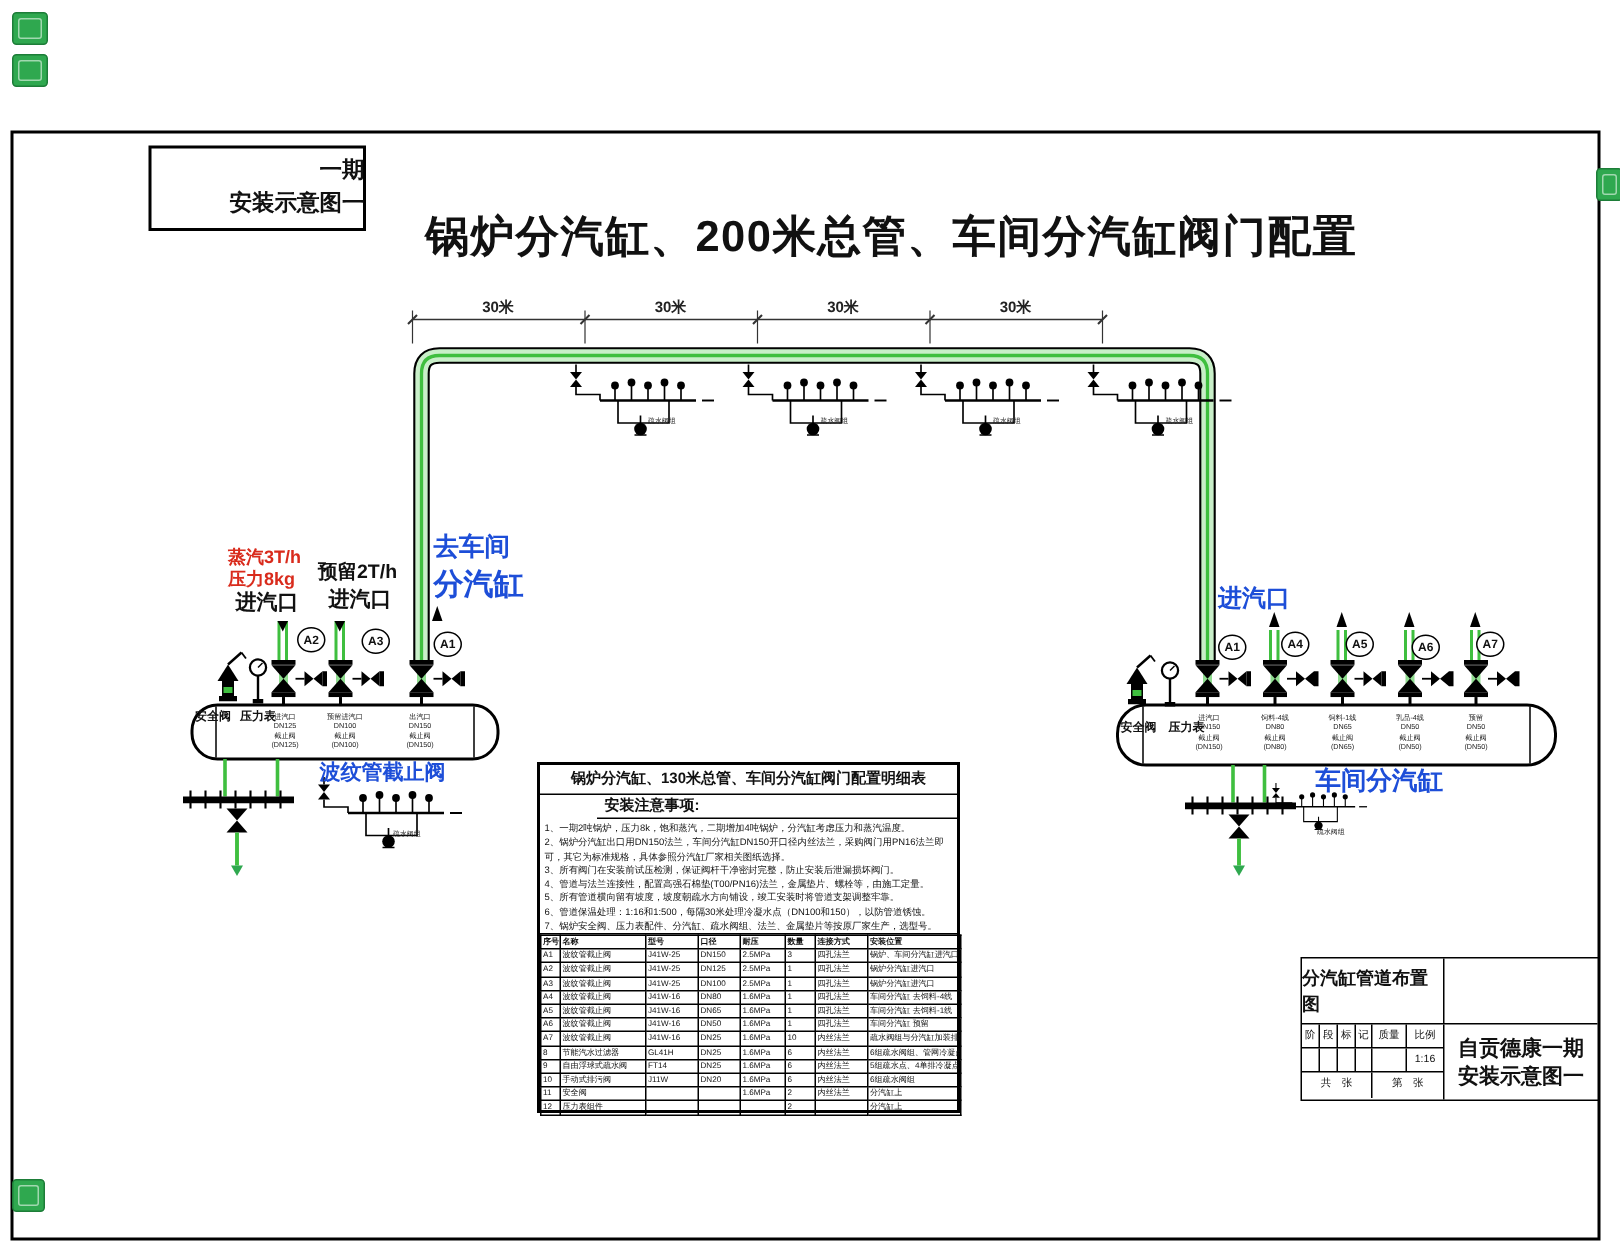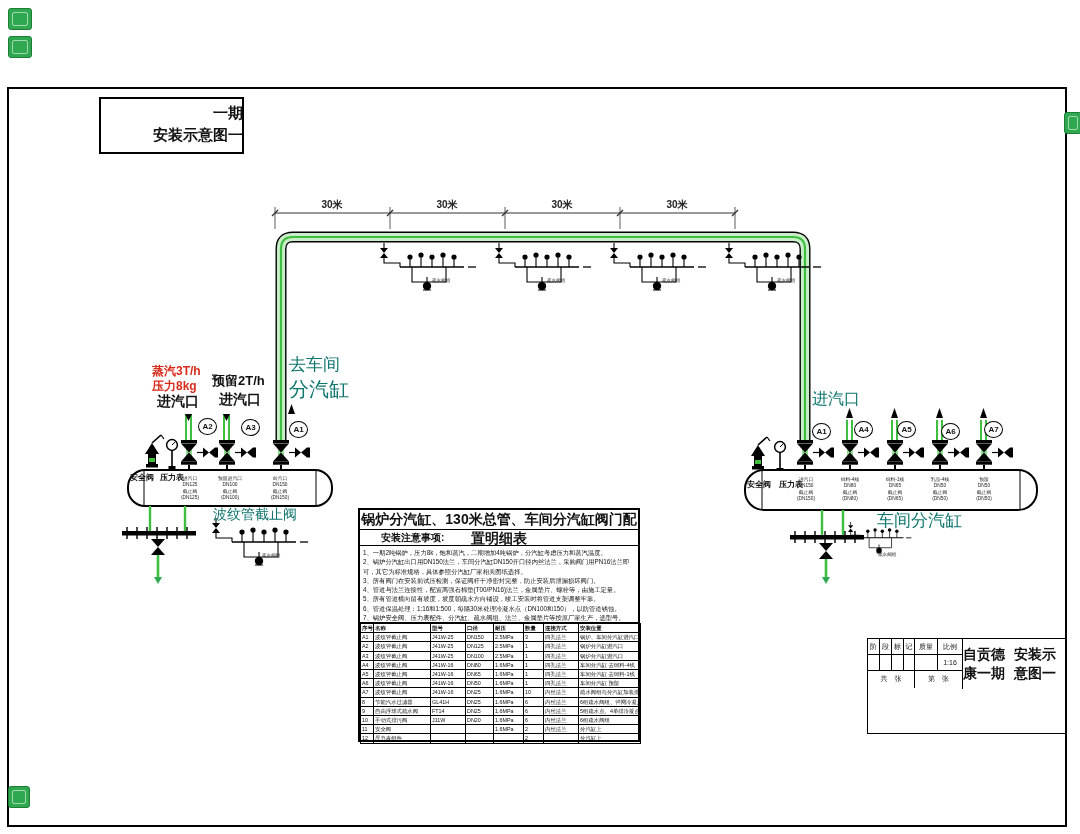--- a/index.html
+++ b/index.html
@@ -14,47 +14,47 @@
   .nozzle-stack{position:absolute;width:36px;font-size:4.8px;line-height:6.4px;text-align:center;
                 color:#222;letter-spacing:0;z-index:4;}
   .tinylabel{position:absolute;font-size:4.6px;color:#222;z-index:4;white-space:nowrap;}
   .dim-label{position:absolute;font-size:10px;color:#222;width:32px;text-align:center;z-index:4;font-weight:bold;}
   .stamp{position:absolute;background:#2fa84f;border:1px solid #1d7d38;border-radius:3px;z-index:9;}
   .stamp:after{content:"";position:absolute;left:3px;top:3px;right:3px;bottom:3px;
                border:1px solid rgba(255,255,255,.55);border-radius:2px;}
   
   #spec{position:absolute;left:358px;top:508px;width:282px;height:234px;border:2px solid #000;
         background:#fff;z-index:6;box-sizing:border-box;}
-  #spec .ttl{height:19px;border-bottom:1.6px solid #000;font-size:14px;font-weight:bold;
+  #spec .ttl{height:19px;border-bottom:1.6px solid #000;font-size:10px;font-weight:bold;
              line-height:19px;text-align:center;}
   #spec .noteshead{height:16px;border-bottom:1.6px solid #000;font-size:10px;font-weight:bold;
-                   line-height:16px;padding-left:21px;box-sizing:border-box;}
+                   line-height:16px;padding-left:5px;box-sizing:border-box;margin-left:38px;}
   #spec .notes{height:77px;border-bottom:1.6px solid #000;padding:2px 3px 0 3px;box-sizing:border-box;
                font-size:6.3px;line-height:9.3px;color:#111;}
   #spec table{border-collapse:collapse;table-layout:fixed;width:100%;}
   #spec th,#spec td{border:0.8px solid #000;font-size:5.4px;line-height:8.2px;height:8.2px;
                     padding:0 1px;overflow:hidden;white-space:nowrap;font-weight:normal;text-align:left;}
   #spec th{font-weight:bold;}
   
   #tblock{position:absolute;left:867px;top:638px;width:199px;height:96px;border:1.8px solid #000;
           background:#fff;z-index:6;box-sizing:border-box;font-size:7px;}
   #tblock .row1{display:flex;height:44px;border-bottom:1.2px solid #000;box-sizing:border-box;}
   #tblock .dname{width:95px;border-right:1.2px solid #000;box-sizing:border-box;display:flex;
                  align-items:center;justify-content:center;font-size:12px;font-weight:bold;}
   #tblock .dempty{flex:1;}
   #tblock .row2{display:flex;height:50px;}
   #tblock .lgrid{width:95px;border-right:1.2px solid #000;box-sizing:border-box;}
   #tblock .lg-r{display:flex;height:16px;border-bottom:1px solid #000;box-sizing:border-box;}
   #tblock .lg-r:last-child{border-bottom:none;height:17px;}
   #tblock .cell{border-right:1px solid #000;box-sizing:border-box;text-align:center;line-height:15px;
                 overflow:hidden;}
   #tblock .cell:last-child{border-right:none;}
-  #tblock .proj{flex:1;display:flex;align-items:center;justify-content:center;
+  #tblock .proj{flex:1;display:flex;flex-direction:column;align-items:center;justify-content:center;
                 font-size:14px;font-weight:bold;line-height:19px;}
-  .biglabel{position:absolute;font-weight:normal;color:#0f766e;z-index:4;white-space:nowrap;}
+  .biglabel{position:absolute;font-weight:bold;color:#1d4ed8;z-index:4;white-space:nowrap;}
 </style>
 </head>
 <body>
 
 <div id="stage">
 
   <svg class="abs" style="left:0;top:0;z-index:1" width="1080" height="834" viewBox="0 0 1080 834">
     <defs>
 
       <g id="trap-group" stroke="#000" fill="none" stroke-width="1.1">
@@ -194,20 +194,21 @@
       <polygon points="822,577 830,577 826,584" fill="#2fa84f"></polygon>
     </g>
     <g transform="translate(848,522) scale(0.66)">
       <use href="#trap-group"></use>
     </g>
   </svg>
 
   <div class="abs b c" style="left:100px;top:104px;width:143px;font-size:15px;z-index:4">一期</div>
   <div class="abs b c" style="left:100px;top:126px;width:143px;font-size:15px;z-index:4">安装示意图一</div>
 
+  <div class="abs b c" style="left:255px;top:138px;width:650px;font-size:29px;letter-spacing:1px;z-index:4">锅炉分汽缸、200米总管、车间分汽缸阀门配置</div>
 
   <div class="dim-label" style="left:316px;top:198px">30米</div>
   <div class="dim-label" style="left:431px;top:198px">30米</div>
   <div class="dim-label" style="left:546px;top:198px">30米</div>
   <div class="dim-label" style="left:661px;top:198px">30米</div>
 
   <div class="tinylabel" style="left:432px;top:278px">疏水阀组</div>
   <div class="tinylabel" style="left:547px;top:278px">疏水阀组</div>
   <div class="tinylabel" style="left:662px;top:278px">疏水阀组</div>
   <div class="tinylabel" style="left:777px;top:278px">疏水阀组</div>
@@ -440,20 +441,24 @@
             <td></td>
             <td>2</td>
             <td></td>
             <td>分汽缸上</td>
           </tr>
         </tbody>
     </table>
   </div>
 
   <div id="tblock">
+    <div class="row1">
+      <div class="dname">分汽缸管道布置图</div>
+      <div class="dempty"></div>
+    </div>
     <div class="row2">
       <div class="lgrid">
         <div class="lg-r">
           <div class="cell" style="width:12px">阶</div>
           <div class="cell" style="width:12px">段</div>
           <div class="cell" style="width:12px">标</div>
           <div class="cell" style="width:11px">记</div>
           <div class="cell" style="width:23px">质量</div>
           <div class="cell" style="flex:1">比例</div>
         </div>

